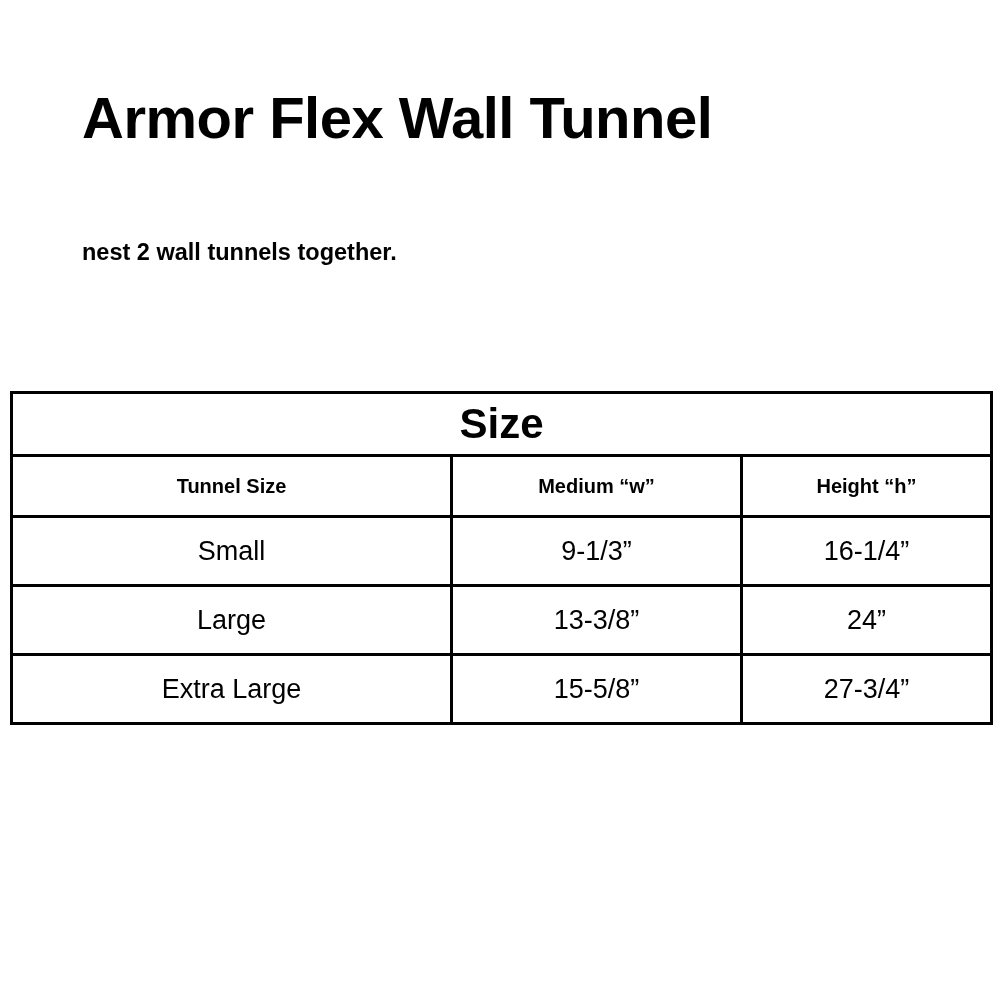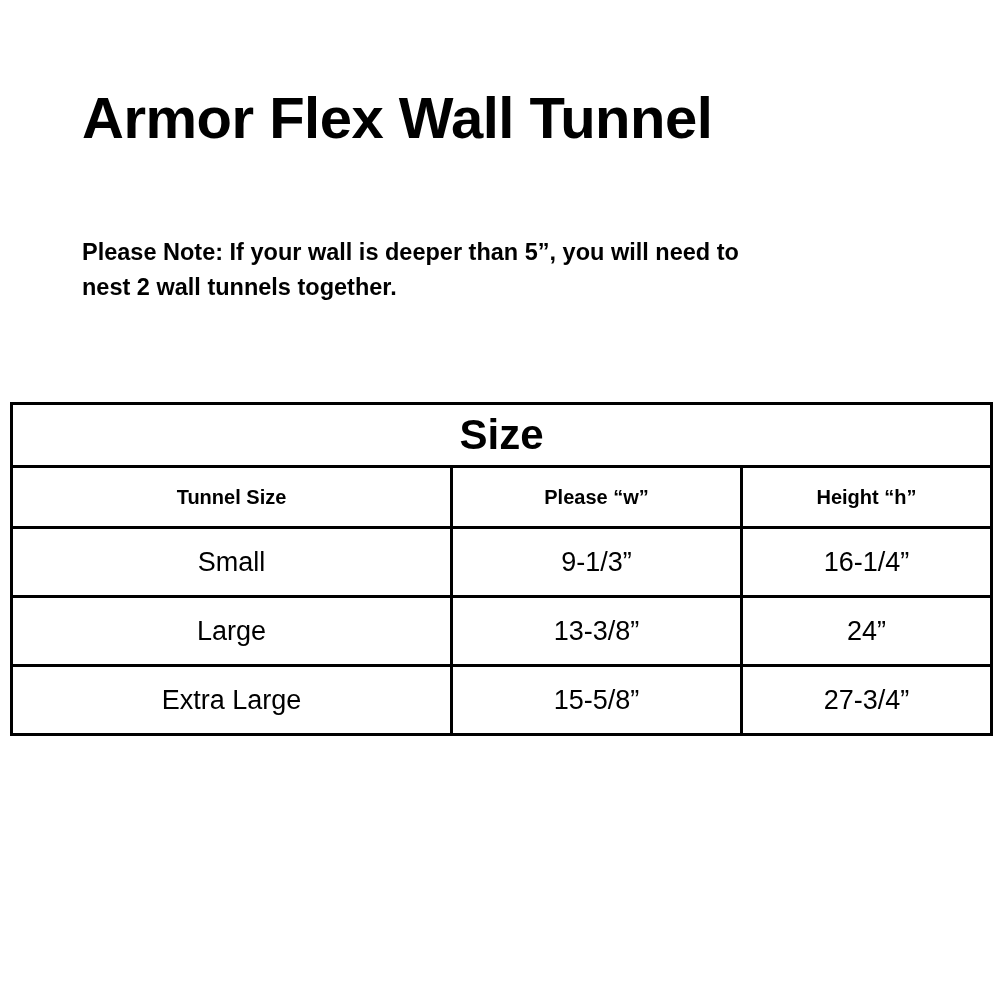--- a/index.html
+++ b/index.html
@@ -41,21 +41,21 @@
     font-weight: bold;
     line-height: 1.48;
     width: 820px;
   }
   .notes div {
     white-space: pre-wrap;
   }
   .table-wrap {
     position: absolute;
     left: 10px;
-    top: 402px;
+    top: 391px;
     width: 980px;
   }
   table.size-table {
     border-collapse: collapse;
     width: 980px;
     table-layout: fixed;
   }
   table.size-table td {
     border: 3px solid #000000;
     text-align: center;
@@ -85,38 +85,37 @@
   .col-c { width: 250px; }
 </style>
 </head>
 <body>
 
 <div class="page">
 
   <div class="title">Armor Flex Wall Tunnel</div>
 
   <div class="notes">
-    <div>Please Note: If your wall is deeper than 5”, you will need to</div>
     <div>nest 2 wall tunnels together.</div>
   </div>
 
   <div class="table-wrap">
     <table class="size-table">
       <colgroup>
         <col class="col-a">
         <col class="col-b">
         <col class="col-c">
       </colgroup>
       <tbody>
         <tr>
           <td class="cell-size-header" colspan="3">Size</td>
         </tr>
         <tr>
           <td class="col-head">Tunnel Size</td>
-          <td class="col-head">Please “w”</td>
+          <td class="col-head">Medium “w”</td>
           <td class="col-head">Height “h”</td>
         </tr>
         <tr>
           <td class="body-cell">Small</td>
           <td class="body-cell">9-1/3”</td>
           <td class="body-cell">16-1/4”</td>
         </tr>
         <tr>
           <td class="body-cell">Large</td>
           <td class="body-cell">13-3/8”</td>

